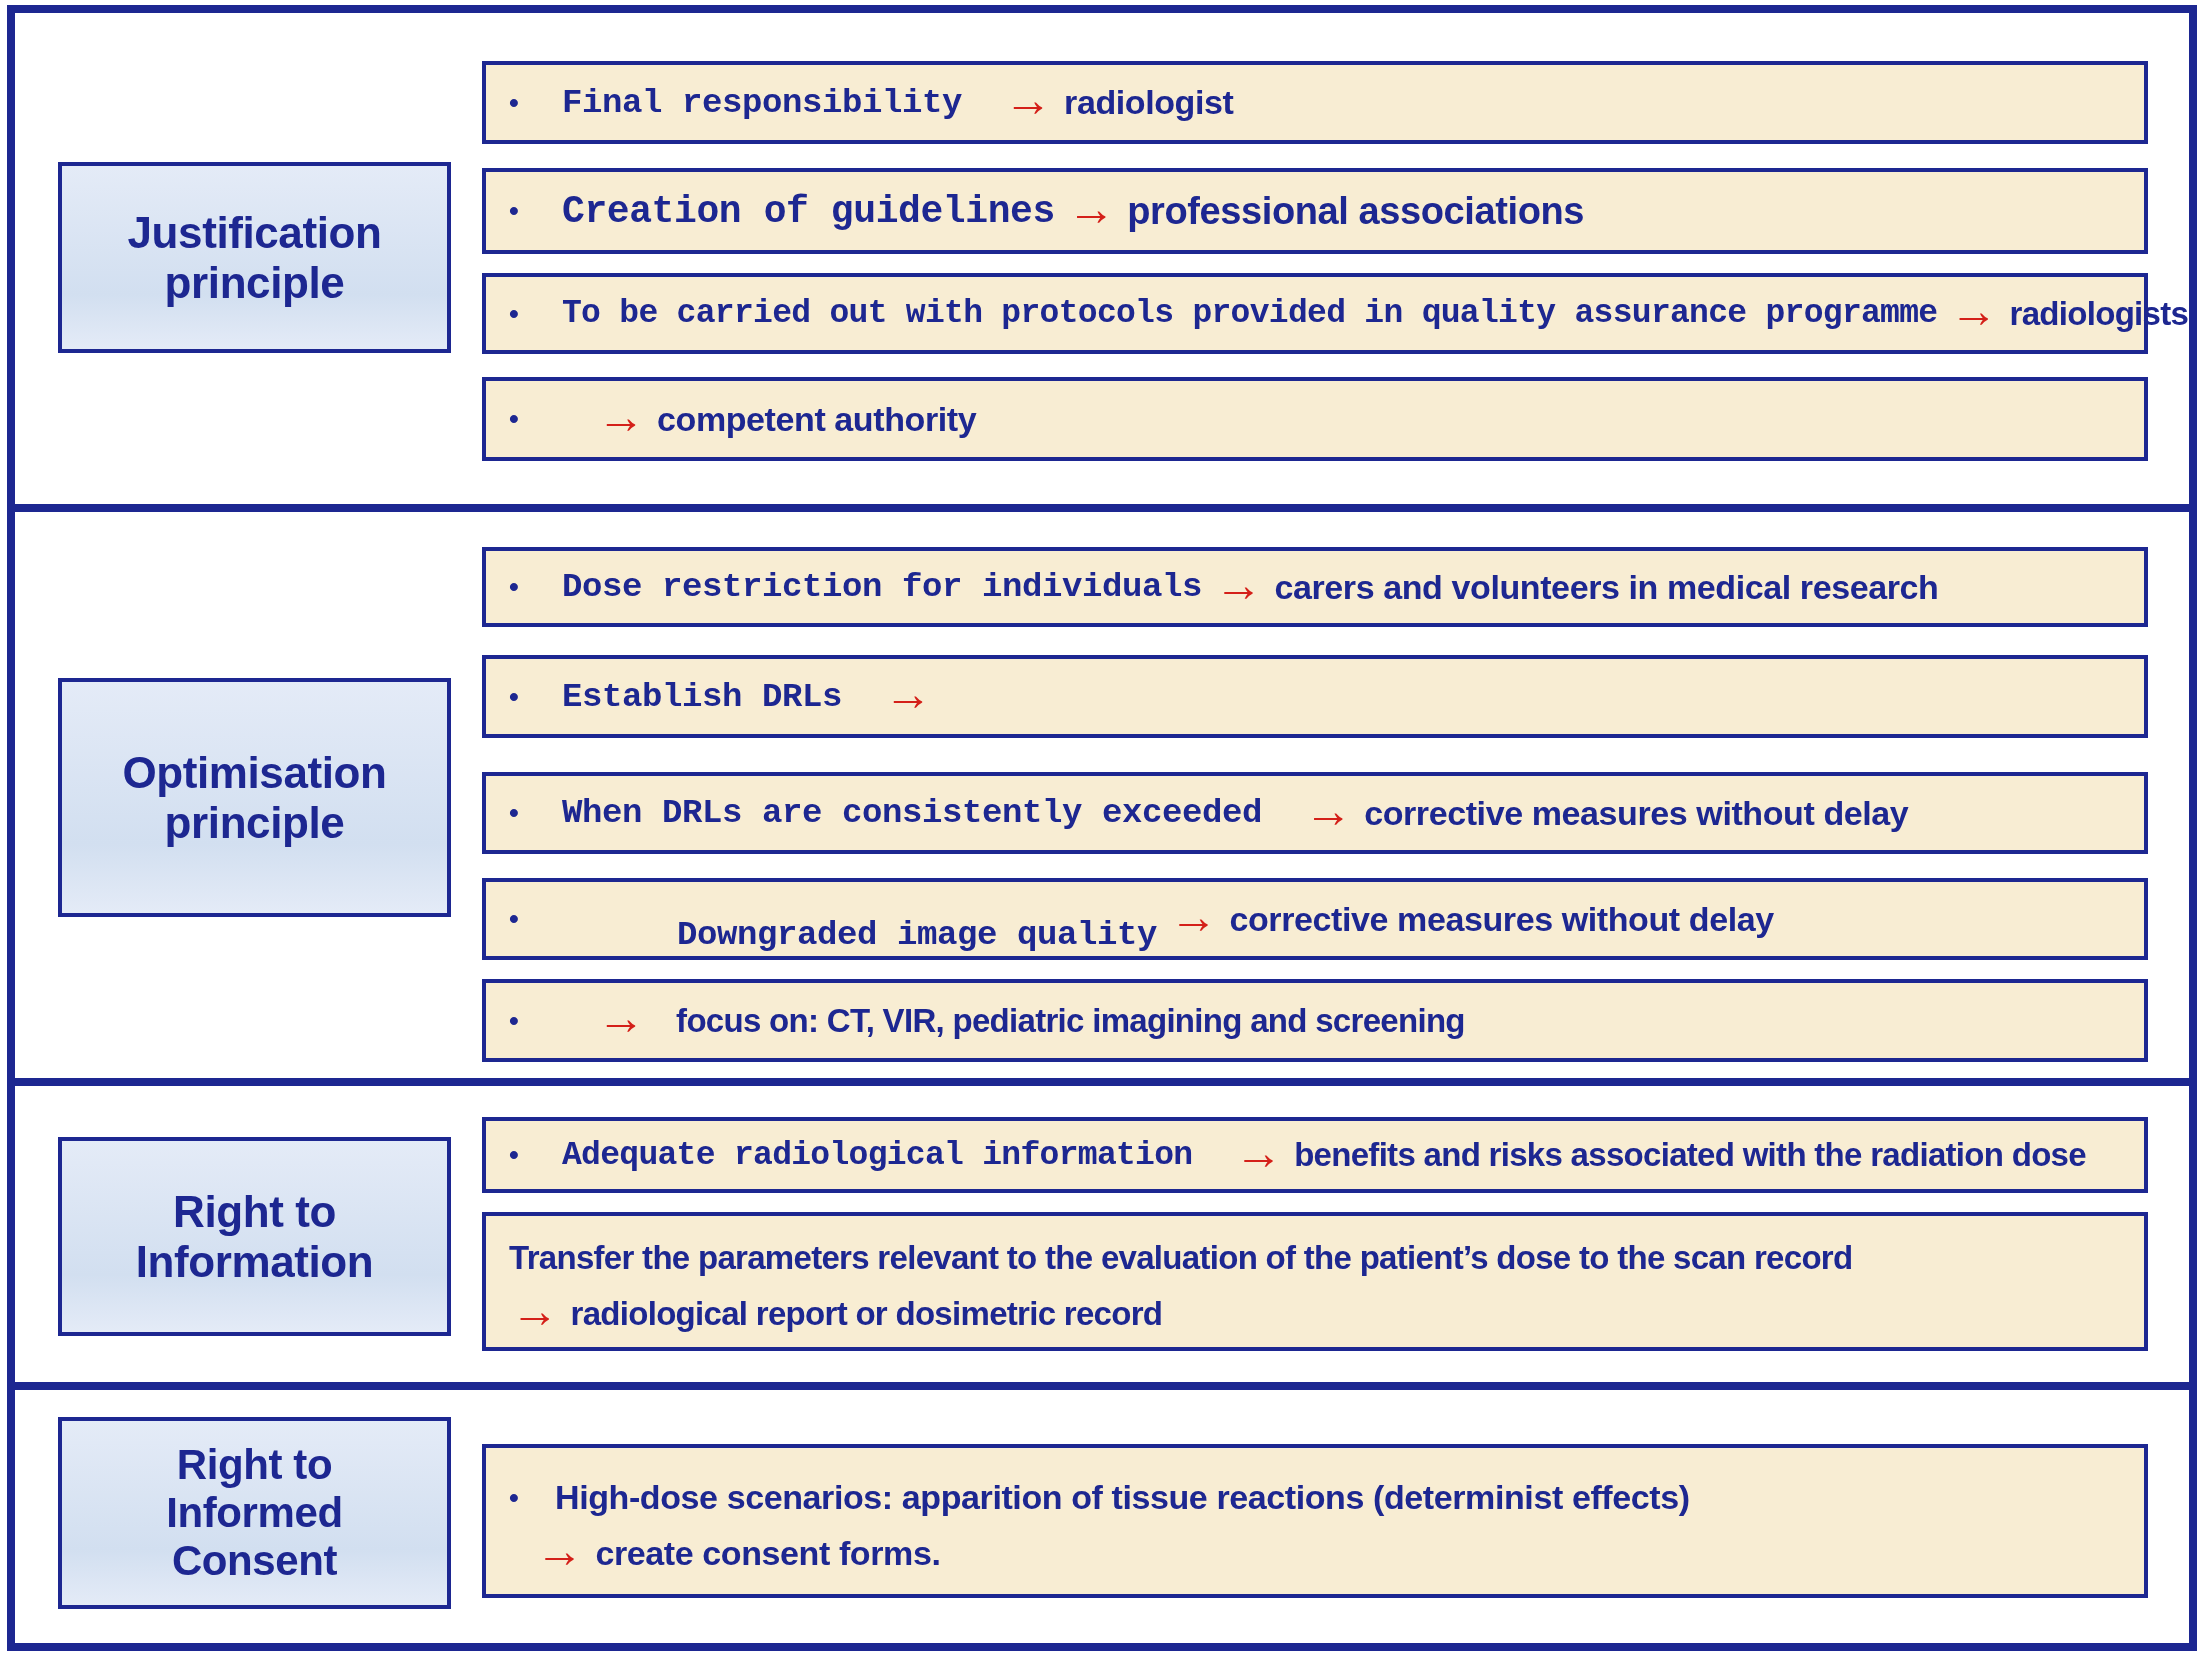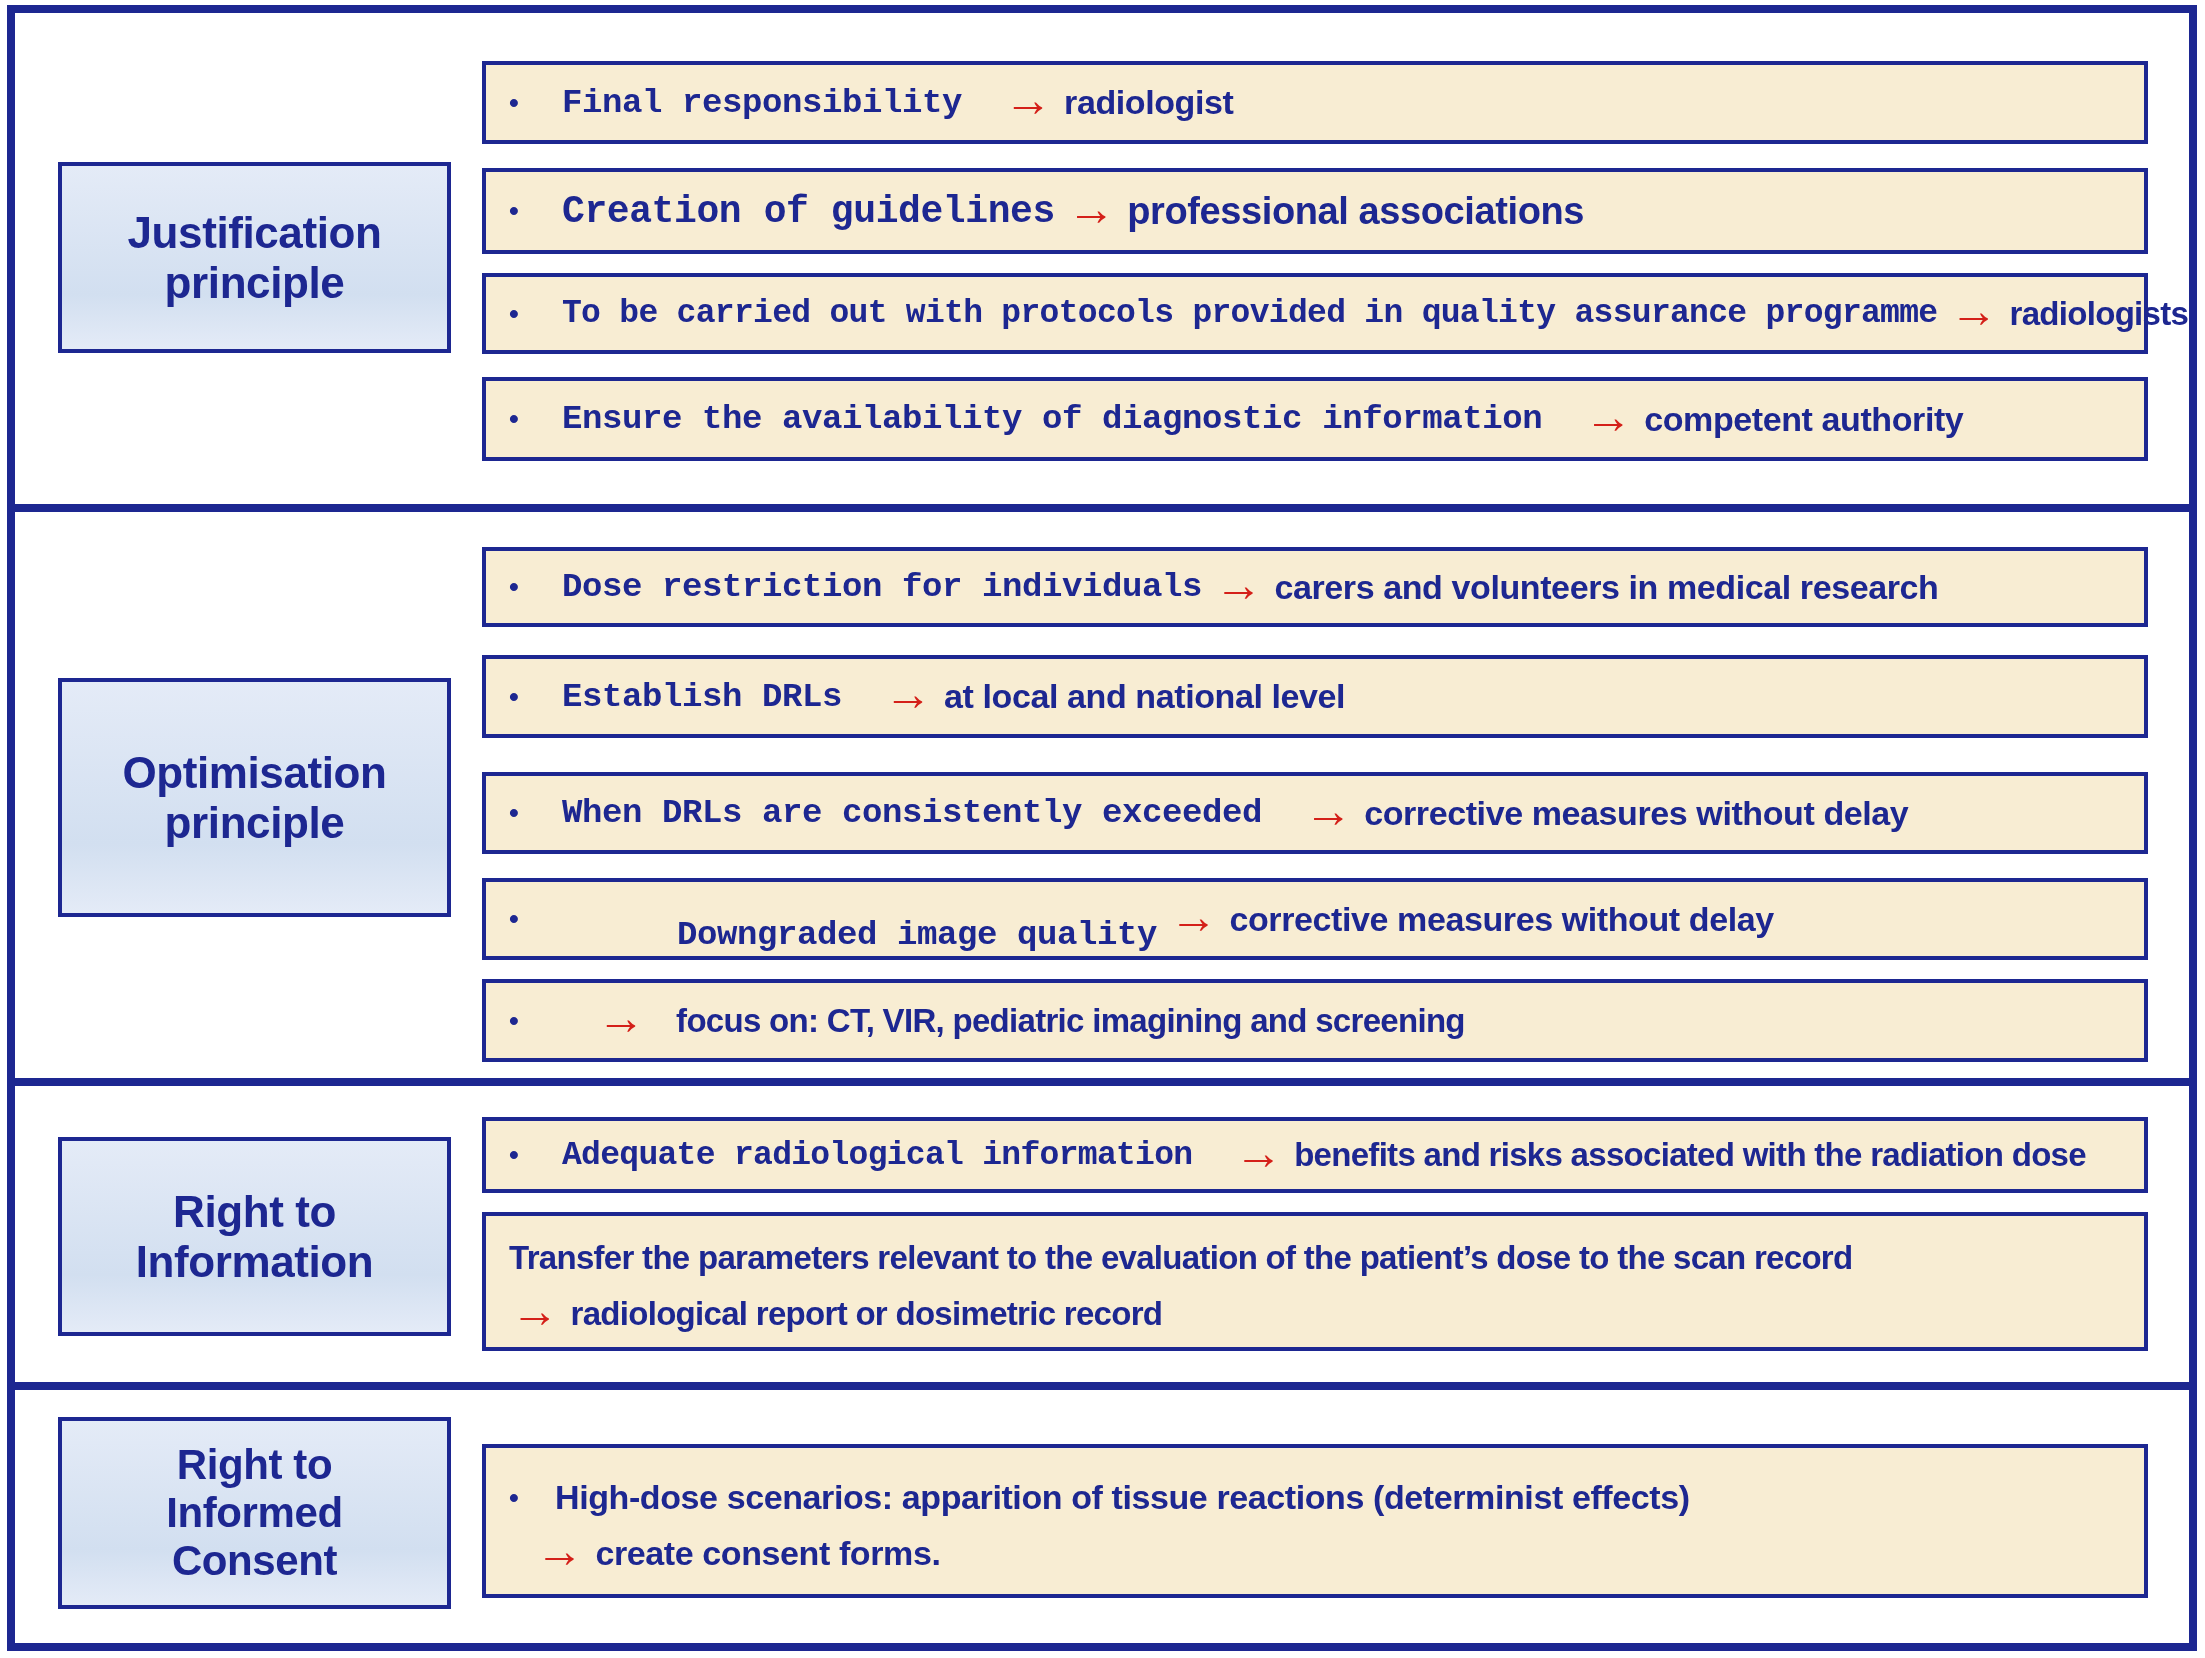--- a/index.html
+++ b/index.html
@@ -108,21 +108,20 @@
       <span class="result">professional associations</span>
     </div>
     <div class="item i2 long">
       <span class="bullet">•</span>
       <span class="lead">To be carried out with protocols provided in quality assurance programme</span>
       <span class="arrow">→</span>
       <span class="result">radiologists</span>
     </div>
     <div class="item i3 wide-gap">
       <span class="bullet">•</span>
-      <span class="lead">Ensure the availability of diagnostic information</span>
       <span class="arrow">→</span>
       <span class="result">competent authority</span>
     </div>
   </div>
 
   <div class="divider" style="top:491px"></div>
 
   <div class="section" id="sec-2">
     <div class="label-box">
       <div>Optimisation</div>
@@ -131,21 +130,20 @@
     <div class="item i0">
       <span class="bullet">•</span>
       <span class="lead">Dose restriction for individuals</span>
       <span class="arrow">→</span>
       <span class="result">carers and volunteers in medical research</span>
     </div>
     <div class="item i1 wide-gap">
       <span class="bullet">•</span>
       <span class="lead">Establish DRLs</span>
       <span class="arrow">→</span>
-      <span class="result">at local and national level</span>
     </div>
     <div class="item i2 wide-gap">
       <span class="bullet">•</span>
       <span class="lead">When DRLs are consistently exceeded</span>
       <span class="arrow">→</span>
       <span class="result">corrective measures without delay</span>
     </div>
     <div class="item i3 indent">
       <span class="bullet">•</span>
       <span class="lead">Downgraded image quality</span>

